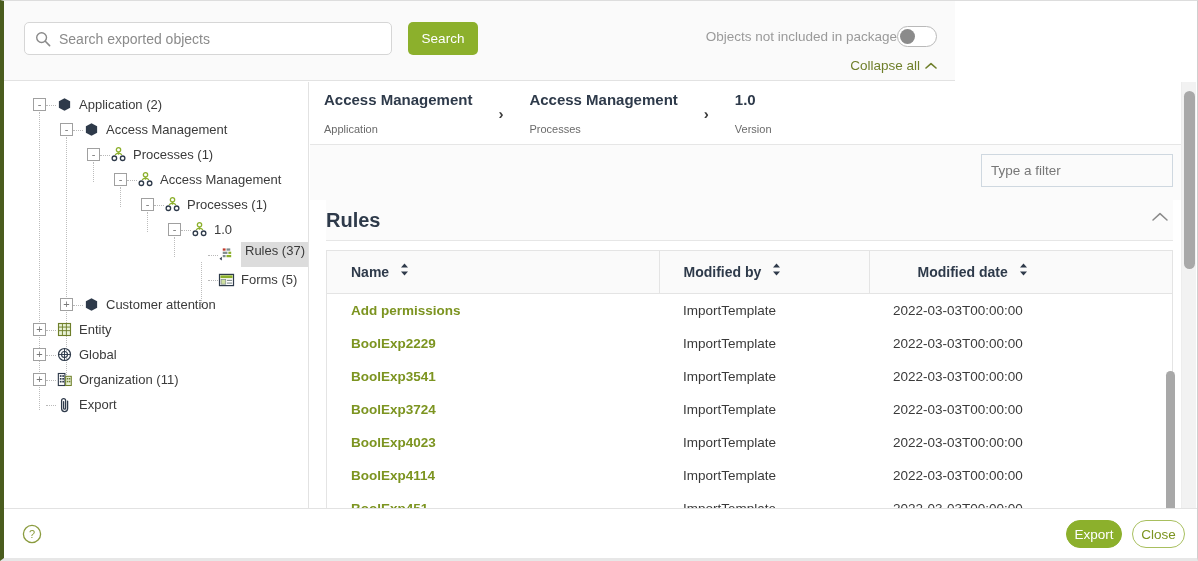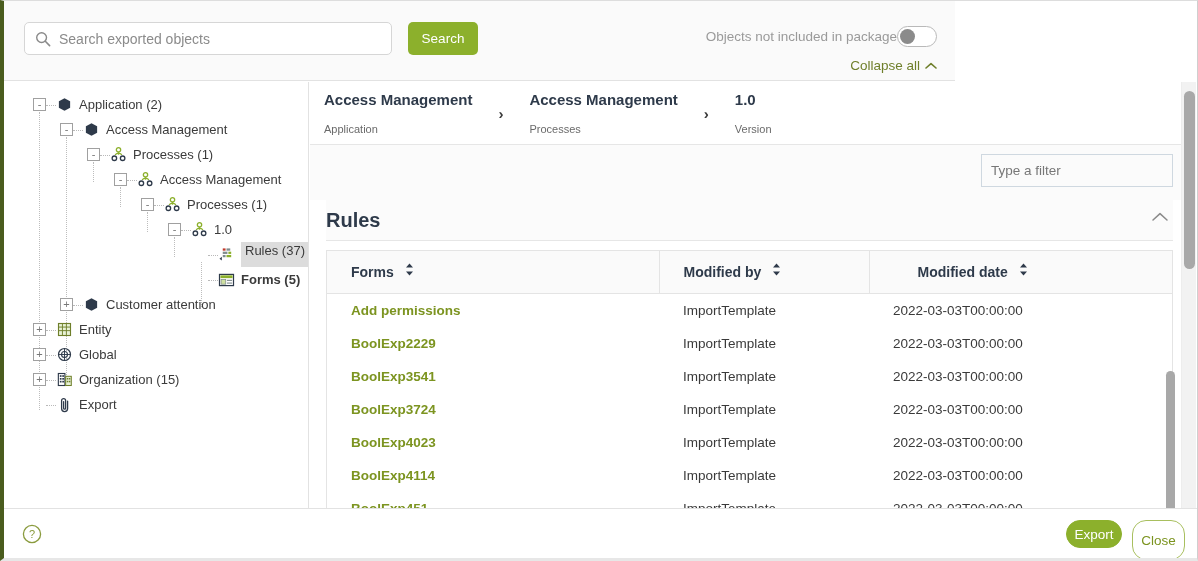--- a/index.html
+++ b/index.html
@@ -368,21 +368,21 @@
     border: 1px solid #8cb02c;
     border-radius: 14px;
     font-family: "Liberation Sans", sans-serif;
     font-size: 13.5px;
     cursor: pointer;
     padding: 0;
   }
   .btn-close {
     position: absolute;
     right: 12px; top: 11px;
-    width: 53px; height: 40px;
+    width: 53px; height: 28px;
     background: #ffffff;
     color: #7c9420;
     border: 1px solid #a8bf5e;
     border-radius: 14px;
     font-family: "Liberation Sans", sans-serif;
     font-size: 13.5px;
     cursor: pointer;
     padding: 0;
   }
 </style>
@@ -517,21 +517,21 @@
               <rect x="9" y="1.5" width="4" height="2.4" fill="#7f8c8d"></rect>
               <rect x="5" y="5" width="5" height="2.4" fill="#7f8c8d"></rect>
               <rect x="11" y="5" width="3" height="2.4" fill="#8cb02c"></rect>
               <rect x="5" y="8.5" width="3" height="2.4" fill="#7f8c8d"></rect>
               <rect x="9" y="8.5" width="5" height="2.4" fill="#8cb02c"></rect>
               <path d="M1.5 12.5 L4 10.5 L4 14.5 Z" fill="#2e3a4a"></path>
             </svg>
           </span>
           <span class="tnode-label">Rules (37)</span>
         </div>
-        <div class="tree-node" style="padding-left: 191px; font-weight: bold;">
+        <div class="tree-node" style="padding-left: 191px;">
           <span class="expander hidden"></span>
           <span class="dots"></span>
           <span class="ticon">
             <svg width="17" height="14" viewBox="0 0 18 15">
               <rect x="1.5" y="1.5" width="15" height="12" fill="#ffffff" stroke="#2e3a4a" stroke-width="1.3"></rect>
               <rect x="2.5" y="2.5" width="13" height="3" fill="#8cb02c"></rect>
               <rect x="3.2" y="7" width="5" height="5" fill="#cfe0a0" stroke="#7f8c8d" stroke-width="0.8"></rect>
               <rect x="9.5" y="7.3" width="5.5" height="1.2" fill="#7f8c8d"></rect>
               <rect x="9.5" y="10.2" width="5.5" height="1.2" fill="#7f8c8d"></rect>
             </svg>
@@ -587,21 +587,21 @@
               <rect x="5.6" y="6.4" width="1.8" height="1.8" fill="#2e3a4a"></rect>
               <rect x="3" y="9.4" width="1.8" height="1.8" fill="#2e3a4a"></rect>
               <rect x="5.6" y="9.4" width="1.8" height="1.8" fill="#2e3a4a"></rect>
               <rect x="9.2" y="4.6" width="6" height="9.8" fill="#e8f2d6" stroke="#6f7f2b" stroke-width="1.1"></rect>
               <rect x="10.4" y="6.4" width="1.6" height="1.6" fill="#6f7f2b"></rect>
               <rect x="12.6" y="6.4" width="1.6" height="1.6" fill="#6f7f2b"></rect>
               <rect x="10.4" y="9.4" width="1.6" height="1.6" fill="#6f7f2b"></rect>
               <rect x="12.6" y="9.4" width="1.6" height="1.6" fill="#6f7f2b"></rect>
             </svg>
           </span>
-          <span class="tnode-label">Organization (15)</span>
+          <span class="tnode-label">Organization (11)</span>
         </div>
         <div class="tree-node" style="padding-left: 29px;">
           <span class="expander hidden"></span>
           <span class="dots"></span>
           <span class="ticon">
             <svg width="14" height="16" viewBox="0 0 14 16">
               <path d="M9.6 4.2 L9.6 11.6 A3 3 0 0 1 3.6 11.6 L3.6 3.6 A2 2 0 0 1 7.6 3.6 L7.6 11.2 A1 1 0 0 1 5.6 11.2 L5.6 4.6" fill="none" stroke="#2e3a4a" stroke-width="1.3" stroke-linecap="round"></path>
             </svg>
           </span>
           <span class="tnode-label">Export</span>
@@ -644,21 +644,21 @@
     <div class="table-wrap">
       <table class="grid">
         <colgroup>
           <col style="width:332px">
           <col style="width:210px">
           <col style="width:auto">
         </colgroup>
         <thead>
           <tr>
             <th>
-              <span>Forms</span>
+              <span>Name</span>
               <span class="sorter">
                 <svg width="9" height="13" viewBox="0 0 9 13">
                   <polygon points="4.5,0.5 8,4.5 1,4.5" fill="#2e3a4a"></polygon>
                   <polygon points="4.5,12.5 8,8.5 1,8.5" fill="#2e3a4a"></polygon>
                 </svg>
               </span>
             </th>
             <th>
               <span>Modified by</span>
               <span class="sorter">

